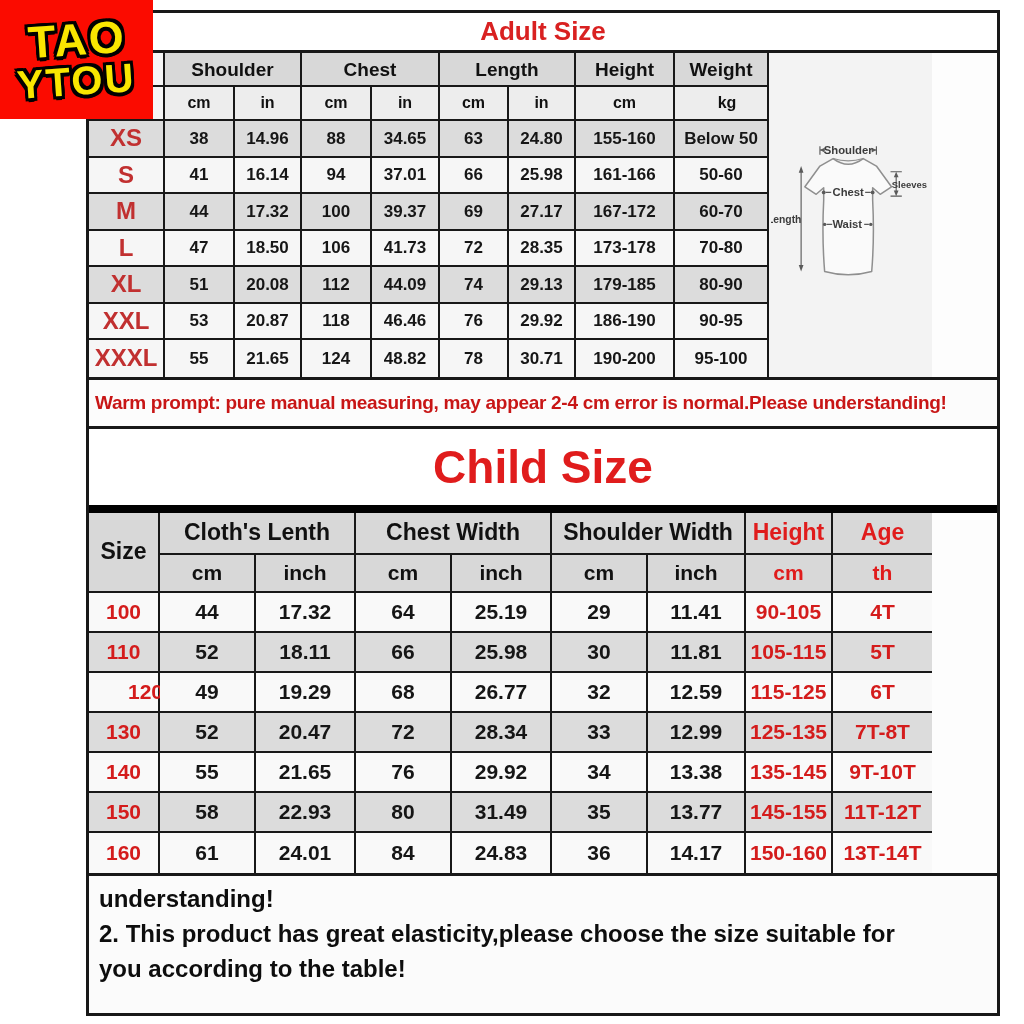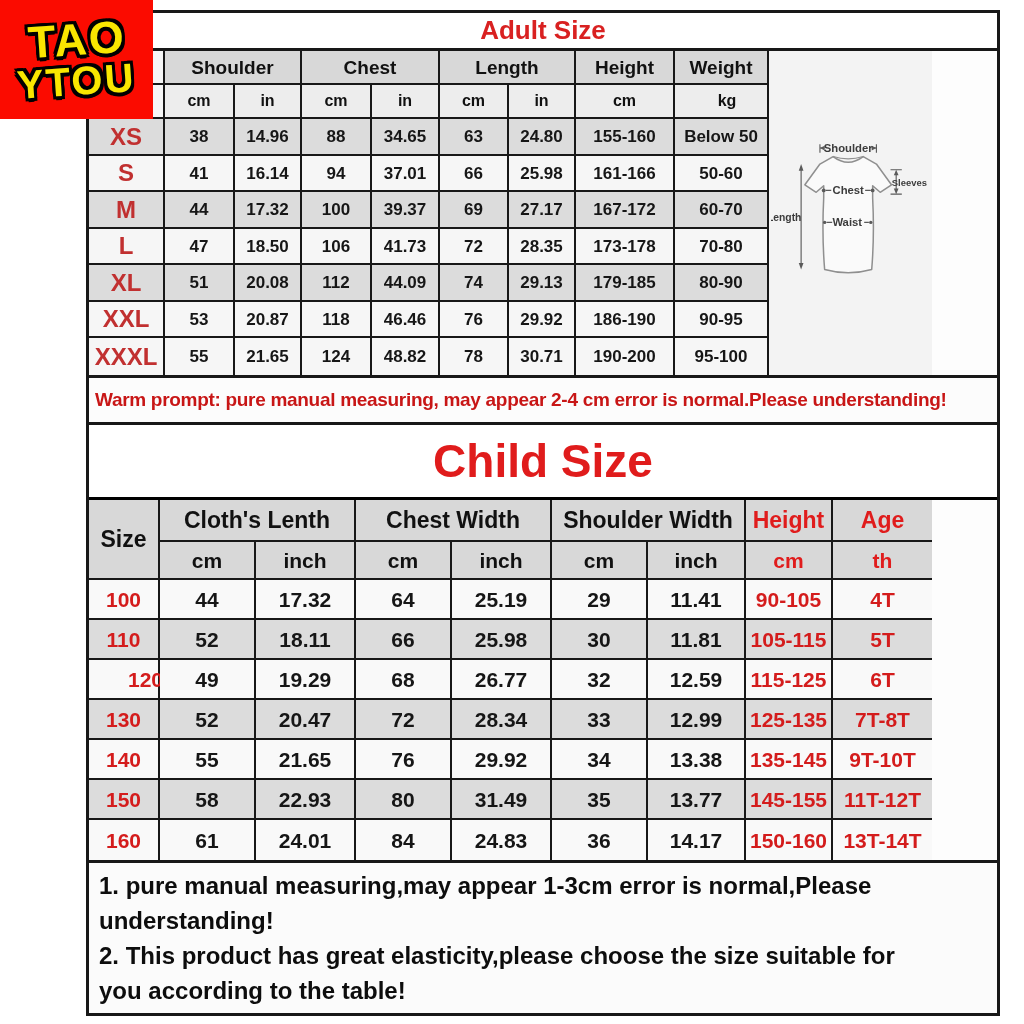--- a/index.html
+++ b/index.html
@@ -20,21 +20,21 @@
   .sheet{position:absolute;left:86px;top:10px;width:914px;height:1006px;background:#fdfdfd;
          border:3px solid #181818;box-sizing:border-box;display:flex;flex-direction:column;}
 
   .a-title{height:37px;display:flex;align-items:center;justify-content:center;
            font-size:26px;font-weight:700;color:#d92121;background:#fff;}
 
   
   .ag{display:grid;border-top:3px solid #181818;
       grid-template-columns:76px 70px 67px 70px 68px 69px 67px 99px 94px 163px;
       grid-template-rows:34px 34px repeat(7,36.5px);}
-  .cg{display:grid;border-top:3px solid #000000;
+  .cg{display:grid;border-top:8px solid #000000;
       grid-template-columns:71px 96px 100px 96px 100px 96px 98px 87px 99px;
       grid-template-rows:42px 38px repeat(7,40px);}
   .ag>div,.cg>div{display:flex;align-items:center;justify-content:center;box-sizing:border-box;
       border-right:2px solid #181818;border-bottom:2px solid #181818;font-weight:700;
       text-align:center;line-height:1;}
   .ag .nr,.cg .nr{border-right:none;}
   .ag .nb,.cg .nb{border-bottom:none;}
 
   
   .ag .h1{background:#d8d8d8;font-size:19px;}
@@ -274,20 +274,19 @@
         <div class="v w nb" style="grid-area: 9 / 3;">24.01</div>
         <div class="v w nb" style="grid-area: 9 / 4;">84</div>
         <div class="v w nb" style="grid-area: 9 / 5;">24.83</div>
         <div class="v w nb" style="grid-area: 9 / 6;">36</div>
         <div class="v w nb" style="grid-area: 9 / 7;">14.17</div>
         <div class="v redv w nb" style="grid-area: 9 / 8;">150-160</div>
         <div class="v redv nr w nb" style="grid-area: 9 / 9;">13T-14T</div>
       </div>
 
     <div class="notes">
-      <div>1. pure manual measuring,may appear 1-3cm error is normal,Please</div>
       <div>understanding!</div>
       <div>2. This product has great elasticity,please choose the size suitable for</div>
       <div>you according to the table!</div>
     </div>
 
   </div>
 </div>
 
 </body></html>

